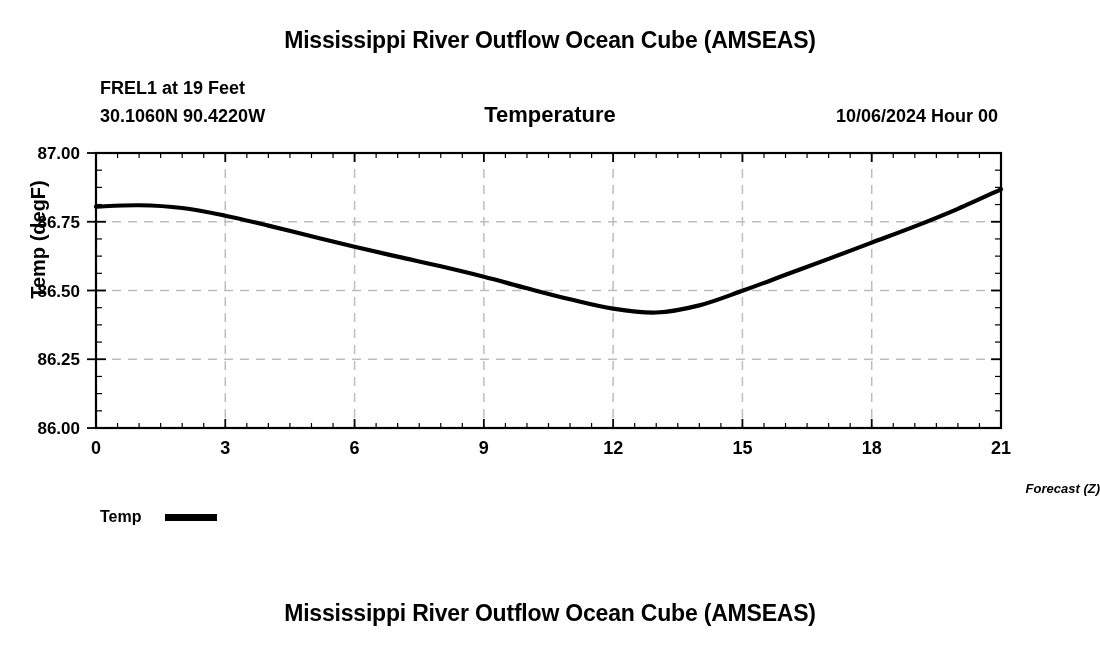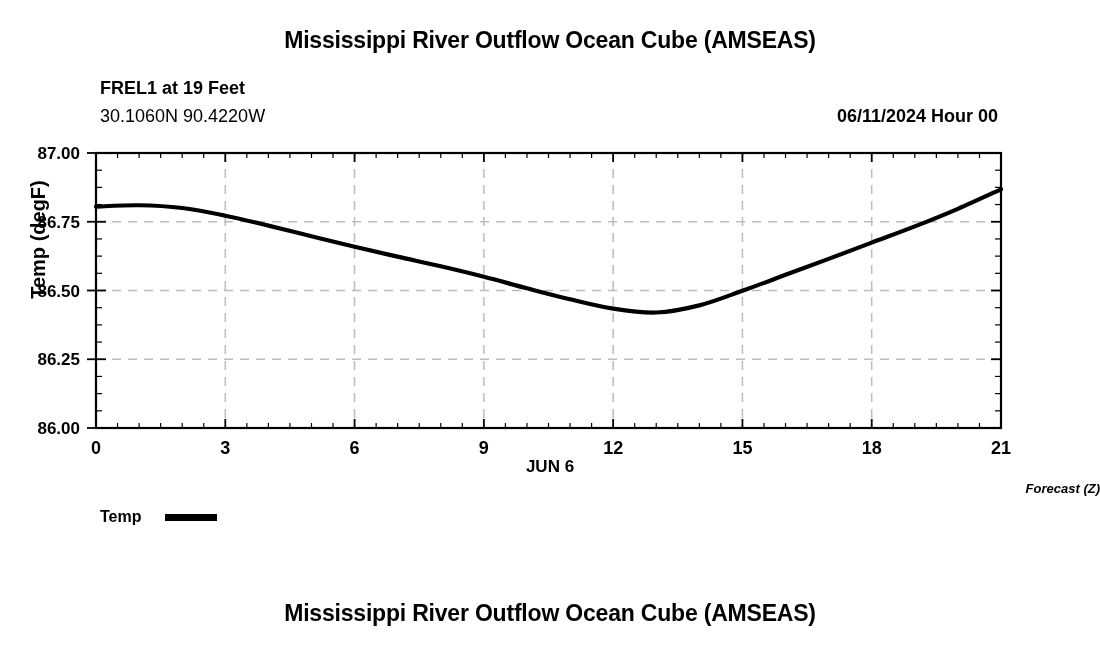--- a/index.html
+++ b/index.html
@@ -52,21 +52,21 @@
     top: 78px;
     font-size: 18px;
     font-weight: bold;
     white-space: nowrap;
   }
   .hdr-coords {
     position: absolute;
     left: 100px;
     top: 106px;
     font-size: 18px;
-    font-weight: normal;
+    font-weight: bold;
     white-space: nowrap;
   }
   .hdr-variable {
     position: absolute;
     left: 0;
     top: 102px;
     width: 1100px;
     text-align: center;
     font-size: 22px;
     font-weight: bold;
@@ -180,21 +180,22 @@
 </style>
 </head>
 <body>
 
 <div class="page">
 
   <div class="title-top">Mississippi River Outflow Ocean Cube (AMSEAS)</div>
 
   <div class="hdr-station">FREL1 at 19 Feet</div>
   <div class="hdr-coords">30.1060N  90.4220W</div>
-  <div class="hdr-datetime">06/11/2024 Hour 00</div>
+  <div class="hdr-variable">Temperature</div>
+  <div class="hdr-datetime">10/06/2024 Hour 00</div>
 
   <div class="plot-wrap">
     <svg class="chart" width="1100" height="650" viewBox="0 0 1100 650">
       <g id="grid-layer">
           <line x1="96" y1="359.25" x2="1001" y2="359.25" class="gridline"></line>
           <line x1="96" y1="290.5" x2="1001" y2="290.5" class="gridline"></line>
           <line x1="96" y1="221.75" x2="1001" y2="221.75" class="gridline"></line>
           <line x1="225.28571428571428" y1="153" x2="225.28571428571428" y2="428" class="gridline"></line>
           <line x1="354.57142857142856" y1="153" x2="354.57142857142856" y2="428" class="gridline"></line>
           <line x1="483.85714285714283" y1="153" x2="483.85714285714283" y2="428" class="gridline"></line>
@@ -349,21 +350,20 @@
           <text x="483.85714285714283" y="454" class="xtick-label">9</text>
           <text x="613.1428571428571" y="454" class="xtick-label">12</text>
           <text x="742.4285714285714" y="454" class="xtick-label">15</text>
           <text x="871.7142857142857" y="454" class="xtick-label">18</text>
           <text x="1001" y="454" class="xtick-label">21</text>
         </g>
     </svg>
   </div>
 
   <div class="ylabel">Temp (degF)</div>
-  <div class="xlabel-day">JUN 6</div>
   <div class="xlabel-main">Forecast (Z)</div>
 
   <div class="legend">
     <span class="legend-label">Temp</span>
     <span class="legend-swatch"></span>
   </div>
 
   <div class="title-bottom">Mississippi River Outflow Ocean Cube (AMSEAS)</div>
 
 </div>

